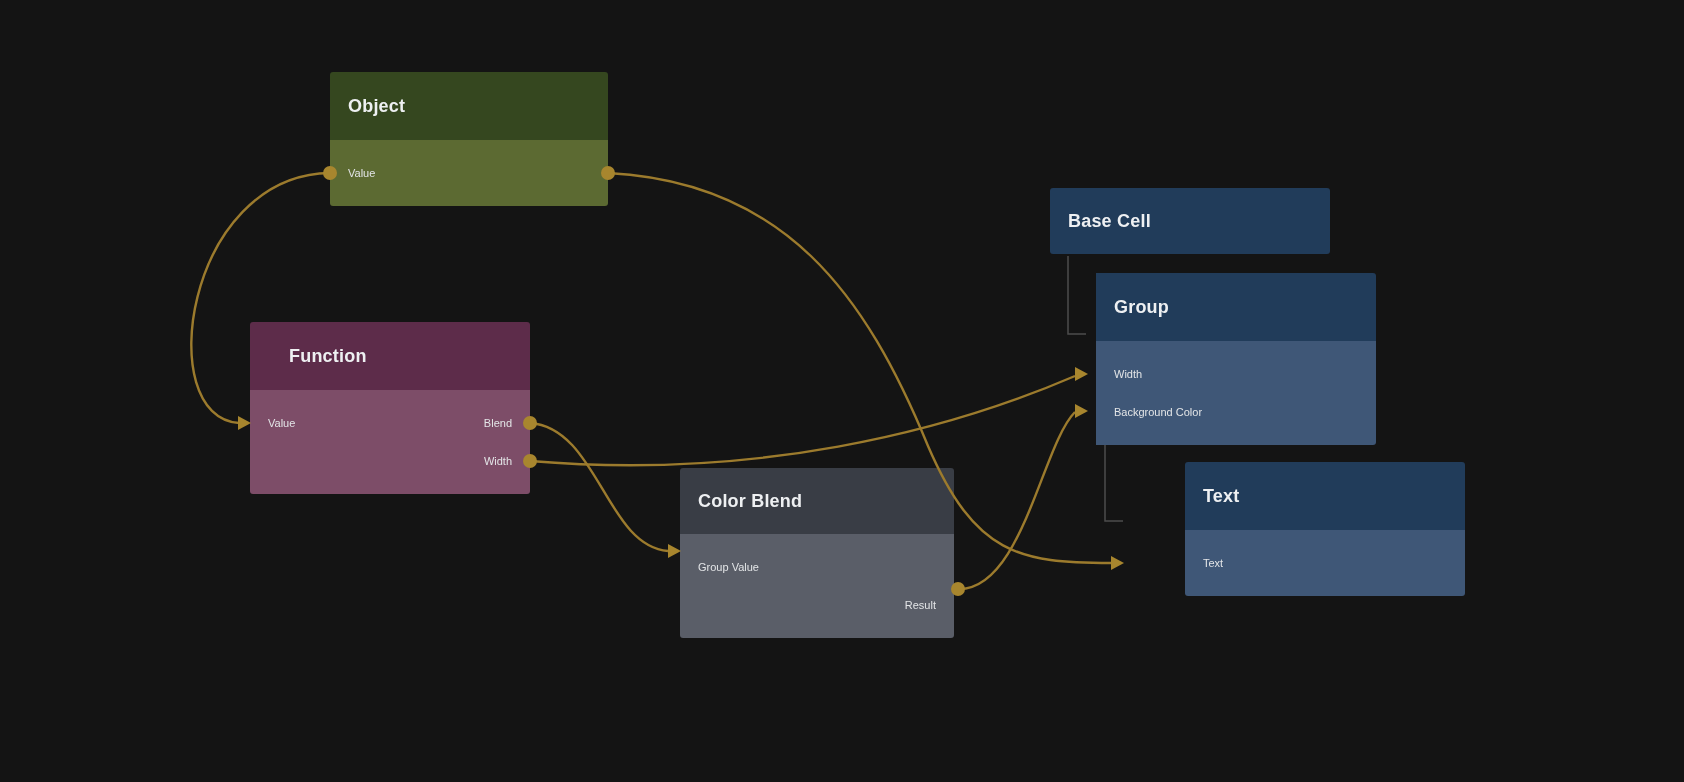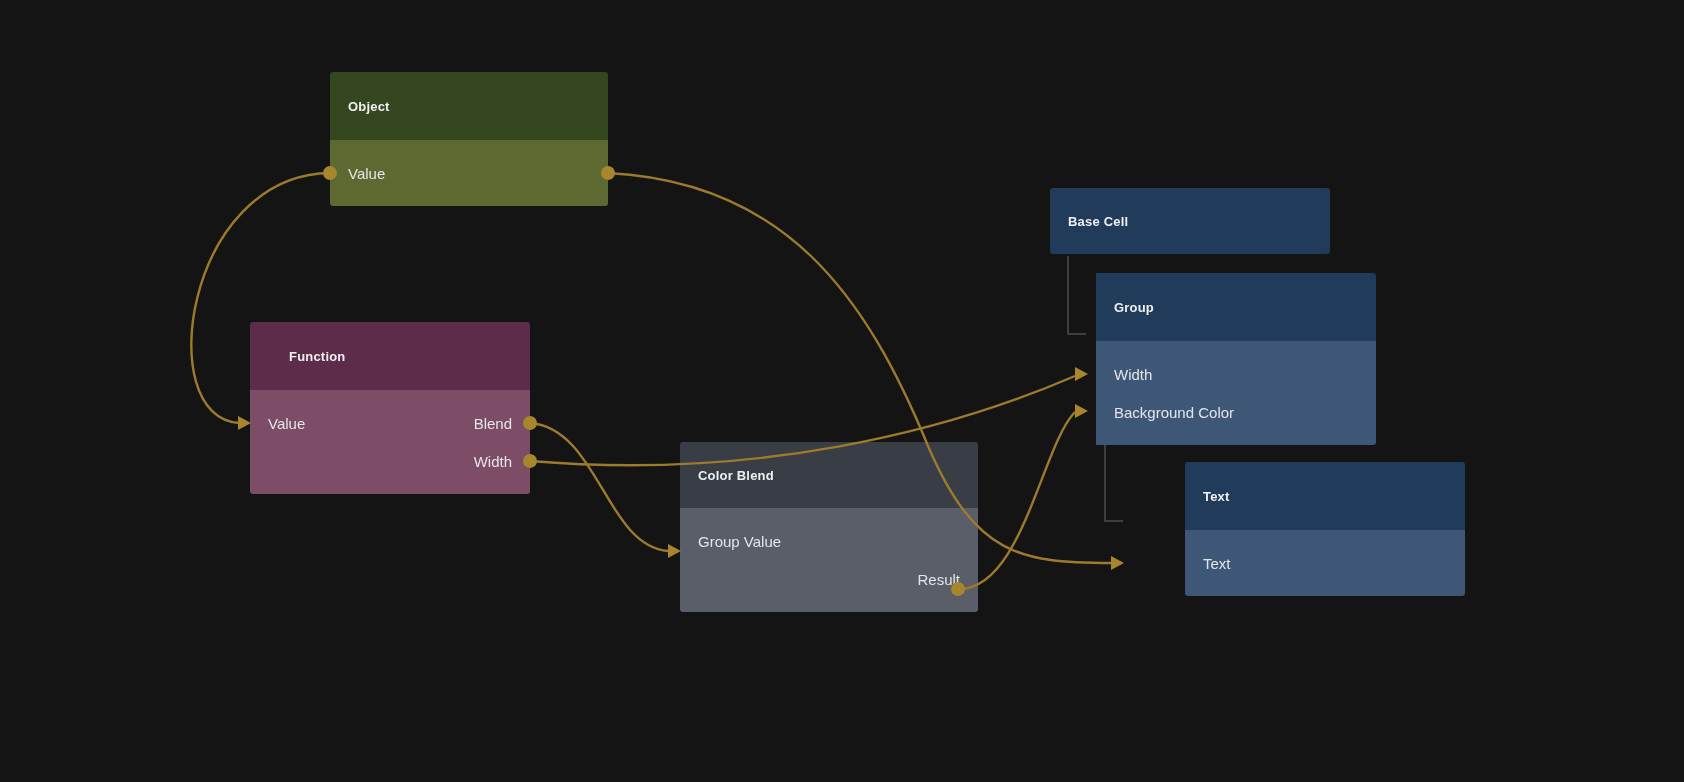--- a/index.html
+++ b/index.html
@@ -19,37 +19,37 @@
     position: absolute;
     border-radius: 3px;
     overflow: hidden;
   }
   .node-header {
     display: flex;
     align-items: center;
     padding: 0 18px;
   }
   .node-title {
-    font-size: 13px;
+    font-size: 18px;
     font-weight: 600;
     color: #eef0f2;
     letter-spacing: 0.2px;
   }
   .node-body {
     padding: 14px 0;
   }
   .node-row {
     display: flex;
     justify-content: space-between;
     align-items: center;
     height: 38px;
     padding: 0 18px;
   }
   .row-label {
-    font-size: 15px;
+    font-size: 11px;
     color: #e3e5e7;
     white-space: nowrap;
   }
   #wires {
     position: absolute;
     left: 0;
     top: 0;
     pointer-events: none;
   }
   .wire {
@@ -94,21 +94,21 @@
           <div class="node-row">
             <span class="row-label">Value</span>
             <span class="row-label">Blend</span>
           </div>
           <div class="node-row">
             <span class="row-label"></span>
             <span class="row-label">Width</span>
           </div>
         </div>
       </div>
-      <div class="node" style="left: 680px; top: 442px; width: 298px;">
+      <div class="node" style="left: 680px; top: 468px; width: 274px;">
         <div class="node-header" style="background: rgb(57, 61, 69); height: 66px;">
           <span class="node-title">Color Blend</span>
         </div>
         <div class="node-body" style="background: rgb(90, 94, 104);">
           <div class="node-row">
             <span class="row-label">Group Value</span>
             <span class="row-label"></span>
           </div>
           <div class="node-row">
             <span class="row-label"></span>

